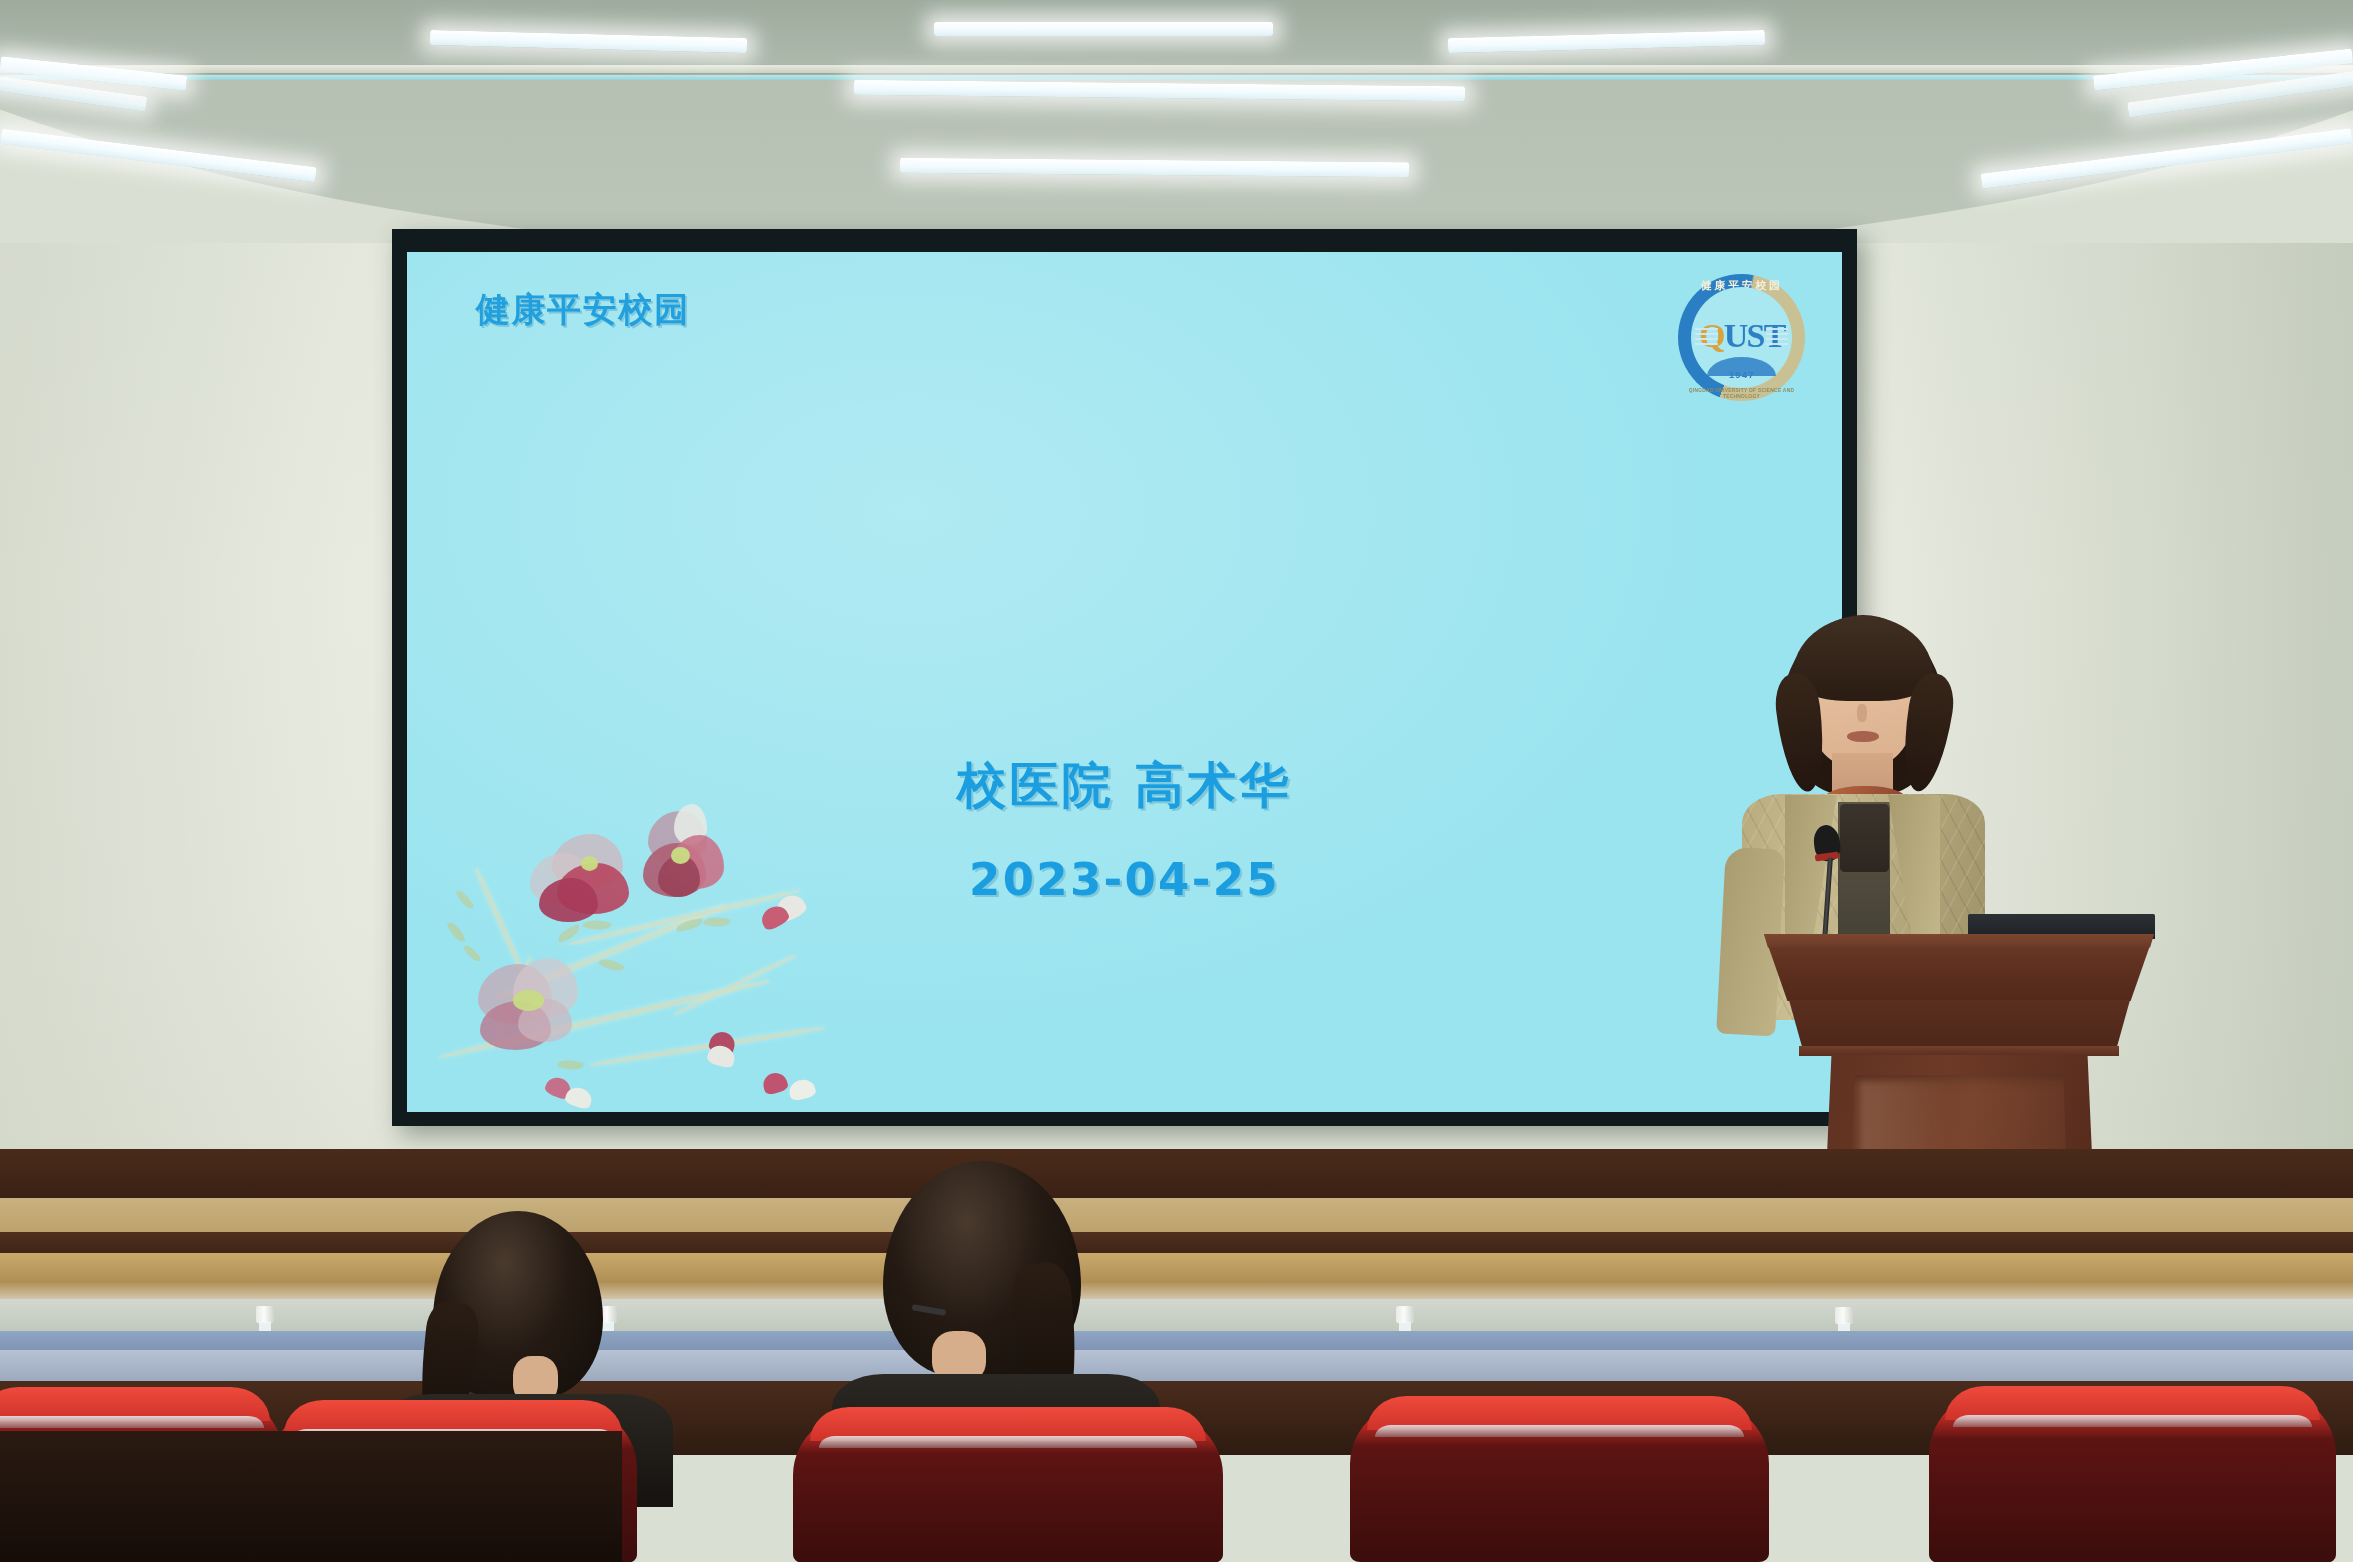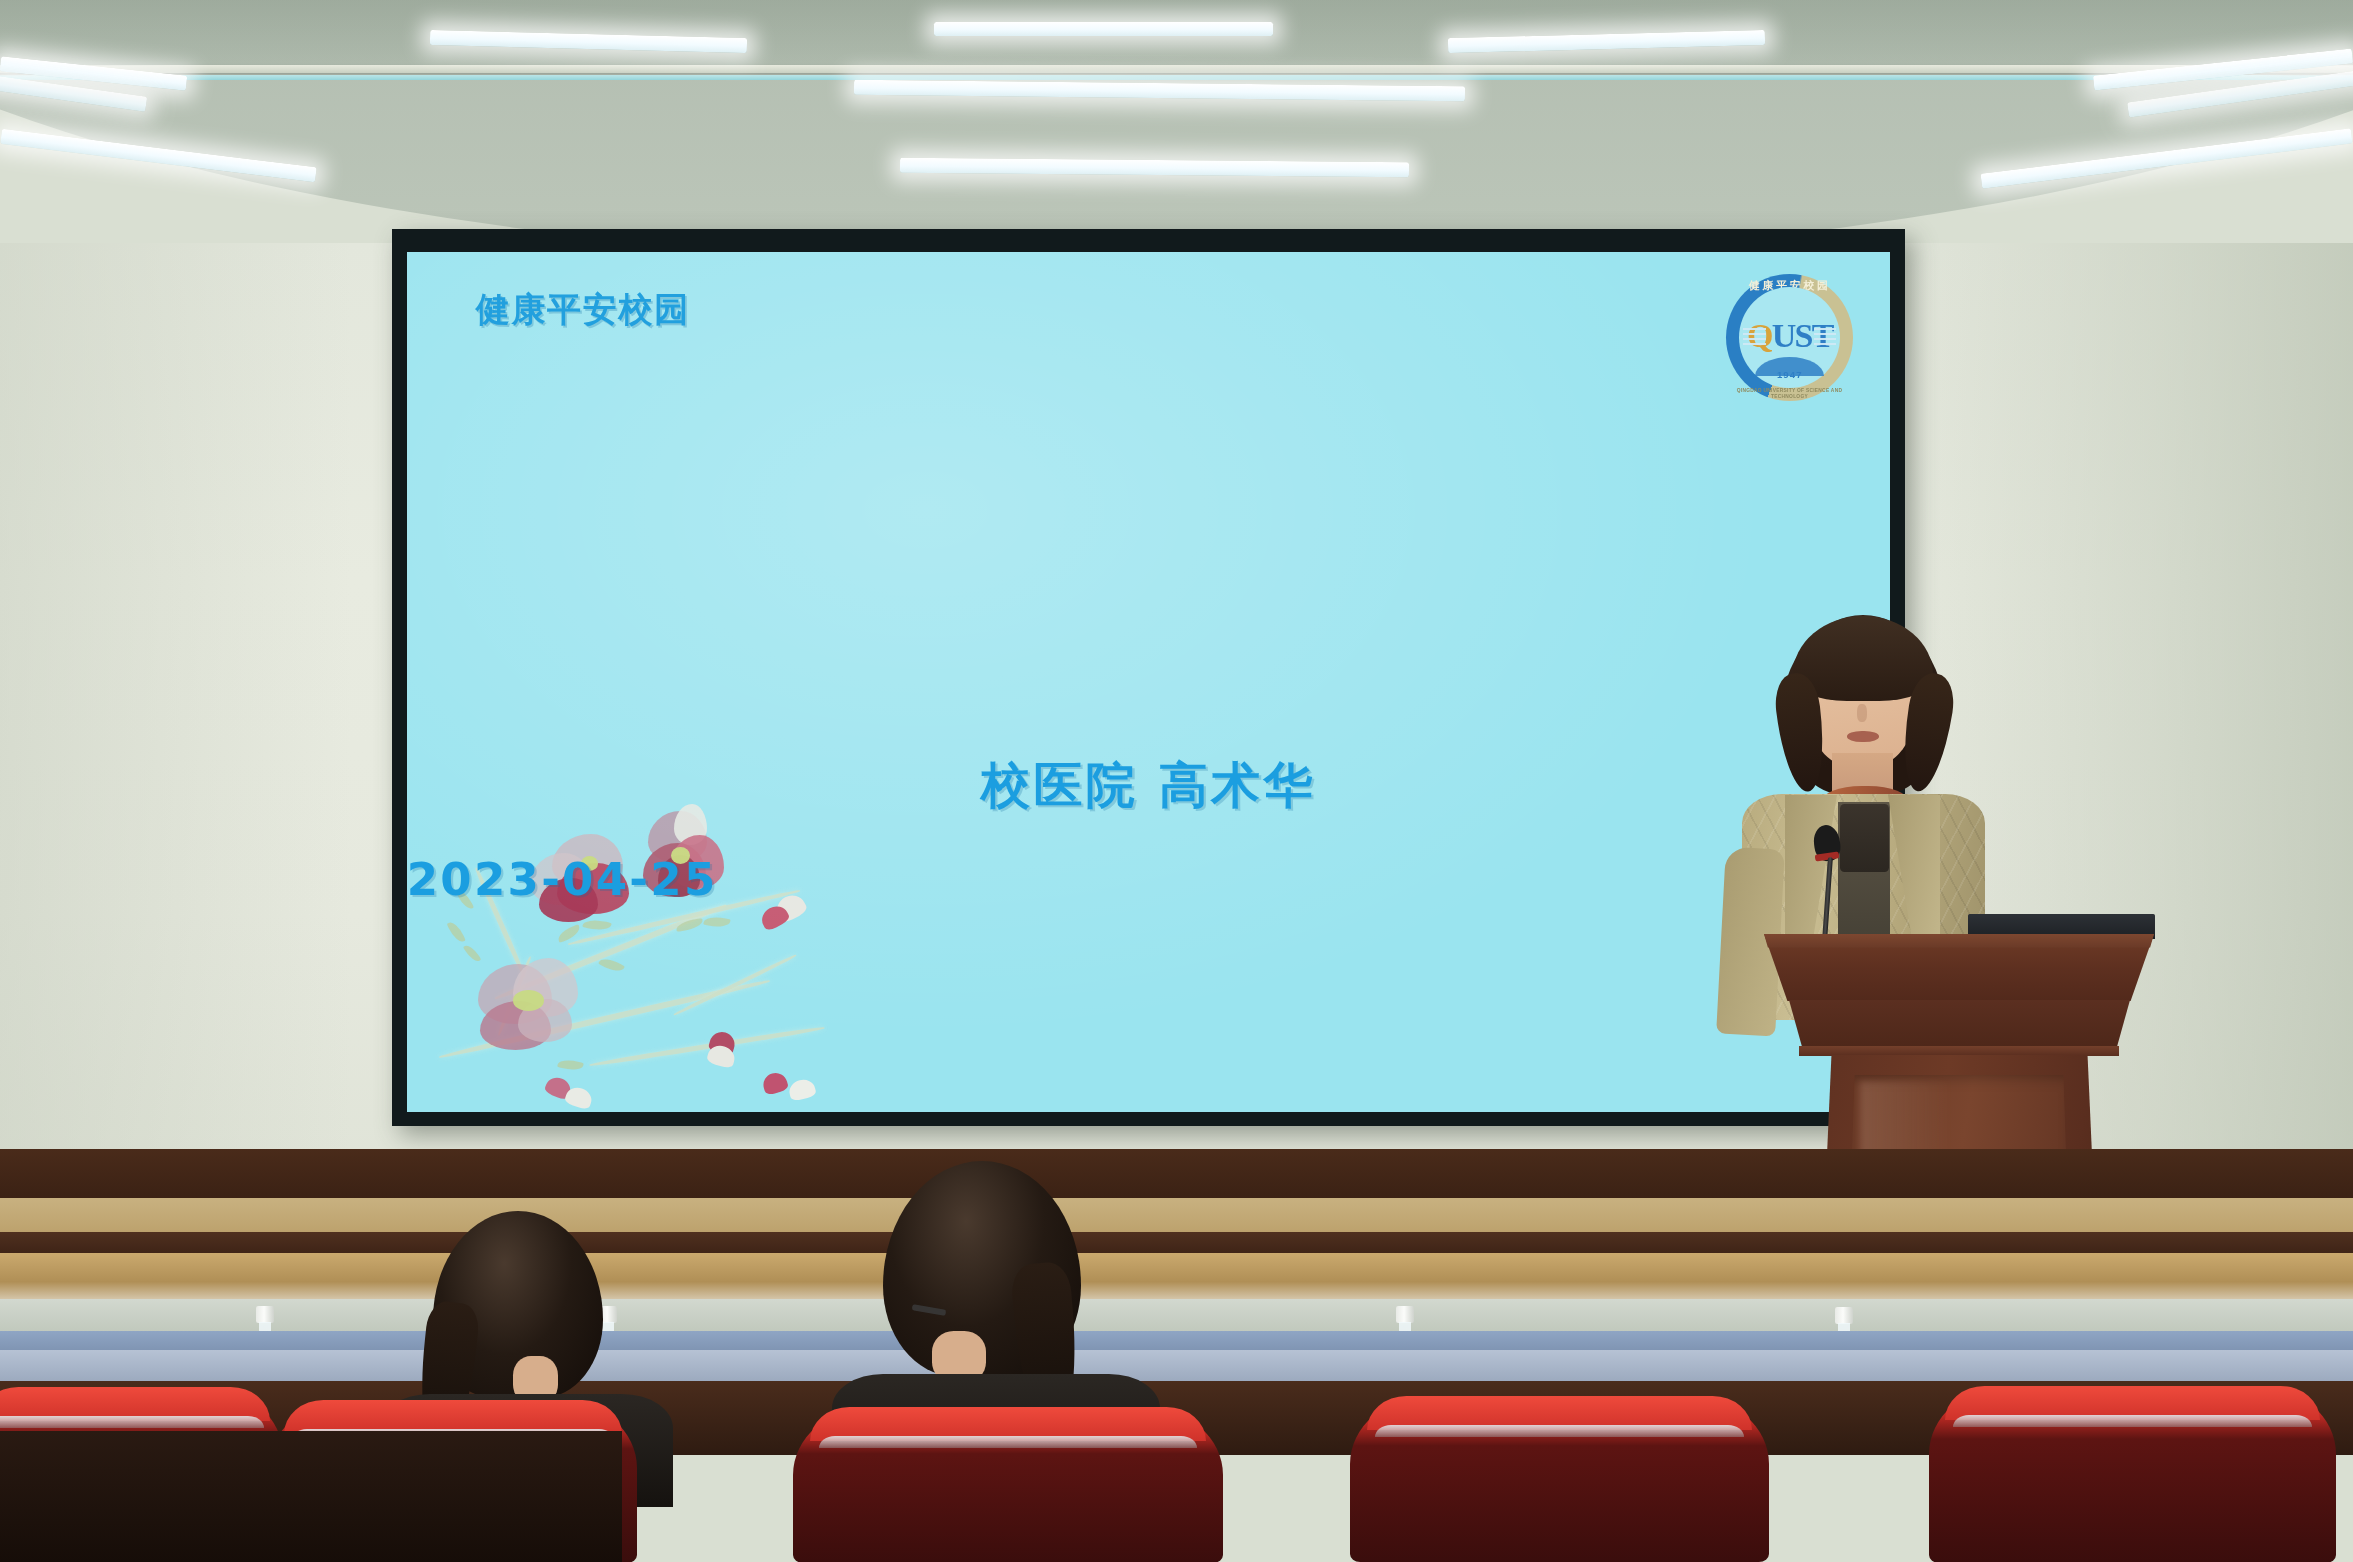--- a/index.html
+++ b/index.html
@@ -57,21 +57,20 @@
   .wall-left-shade{
     position:absolute;left:0;top:243px;width:351px;height:962px;
     background:linear-gradient(270deg,rgba(210,216,202,0) 0%,rgba(198,205,190,.5) 100%);
   }
 
   
   #screen-frame{
     position:absolute;left:392px;top:229px;width:1465px;height:897px;
     background:#111a1c;
     box-shadow:8px 9px 22.6px rgba(60,70,60,.45);
-    padding-left:48px;
   }
   #slide{
     position:absolute;left:14.7px;top:22.6px;right:14.7px;bottom:13.6px;
     background:#9ae4ef;
     overflow:hidden;
   }
   .slide-sheen{
     position:absolute;inset:0;
     background:radial-gradient(ellipse at 35% 30%, rgba(255,255,255,.22), rgba(255,255,255,0) 62%);
     pointer-events:none;
@@ -95,21 +94,21 @@
   .slide-presenter{
     position:absolute;left:0;right:0;top:501px;
     text-align:center;
     font-size:49px;font-weight:bold;color:#1b9ee0;
     letter-spacing:3.4px;
     text-shadow:2.3px 2.3px 0 rgba(20,110,160,.24);
     font-family:"DejaVu Sans","Liberation Sans",sans-serif;
   }
   .slide-date{
     position:absolute;left:0;right:0;top:601px;
-    text-align:left;
+    text-align:center;
     font-size:45px;font-weight:bold;color:#1b9ee0;
     letter-spacing:2.3px;
     text-shadow:2.3px 2.3px 0 rgba(20,110,160,.24);
     font-family:"DejaVu Sans","Liberation Sans",sans-serif;
   }
 
   
   .logo{
     position:absolute;right:37px;top:22.6px;width:127px;height:127px;
   }

